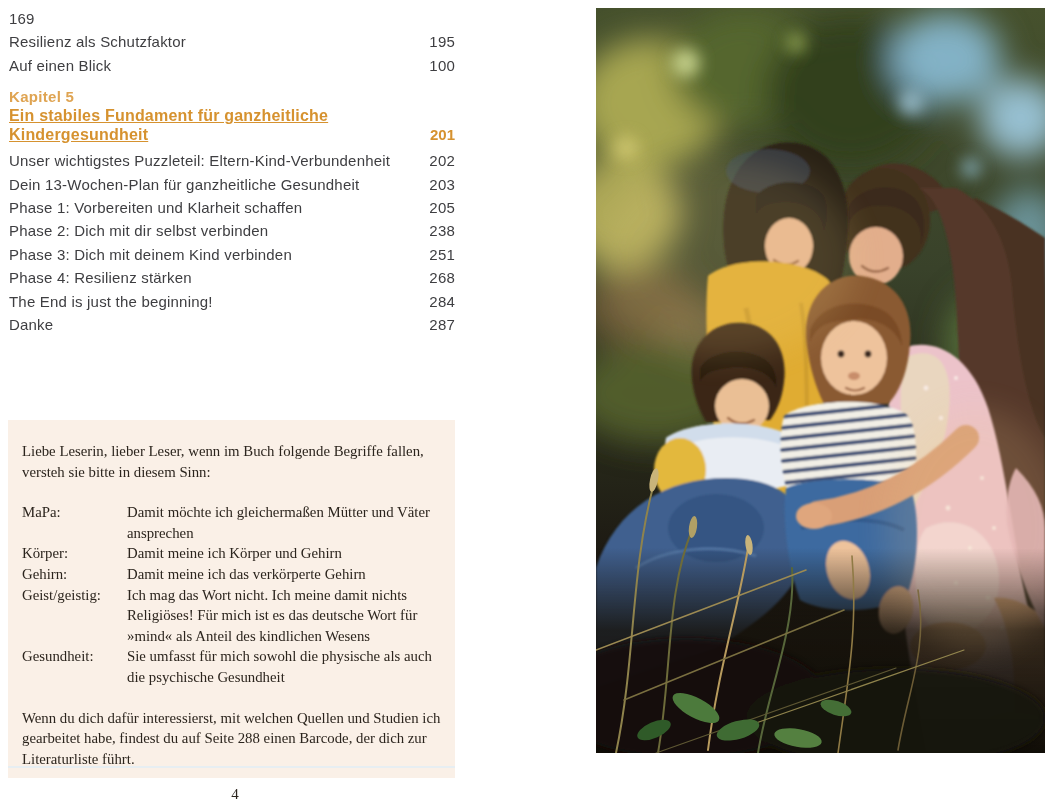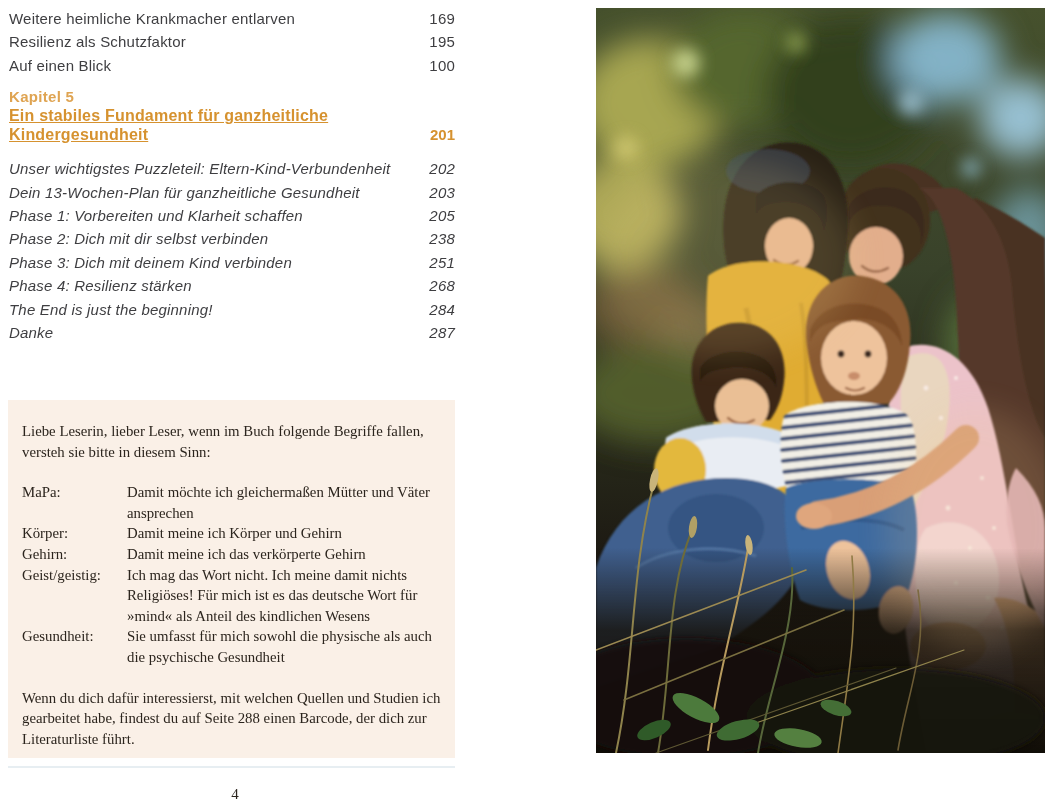--- a/index.html
+++ b/index.html
@@ -11,24 +11,24 @@
   .toc-row{display:flex;justify-content:space-between;align-items:baseline;
            font-size:15px;line-height:23.4px;letter-spacing:.2px;}
   .toc-row .lbl{white-space:nowrap;}
   .toc-row .pg{white-space:nowrap;text-align:right;}
   #chapter{margin-top:10px;}
   .kicker{font-size:15px;font-weight:600;color:#dfa452;line-height:19px;letter-spacing:.3px;}
   .chap-line{display:flex;justify-content:space-between;align-items:flex-end;}
   .chap-title{font-size:16px;font-weight:700;color:#d6922f;line-height:19px;
               letter-spacing:.2px;max-width:370px;text-decoration:underline;}
   .chap-page{font-size:15px;font-weight:700;color:#d6922f;padding-bottom:1px;}
-  #toc-bottom{margin-top:13px;font-style:italic;}
+  #toc-bottom{margin-top:5px;}
 
   
-  #notebox{position:absolute;left:8px;top:400px;width:447px;height:358px;
+  #notebox{position:absolute;left:8px;top:420px;width:447px;height:358px;
            background:#faf0e7;box-sizing:border-box;padding:21px 14px 0 14px;
            font-family:"Liberation Serif","DejaVu Serif",serif;
            font-size:14.8px;line-height:20.6px;color:#2b241d;}
   .note-par{margin:0;}
   .terms{margin-top:20px;}
   .term-row{display:grid;grid-template-columns:105px 1fr;}
   .term{font-weight:400;}
   .outro{margin-top:20px;}
 
   
@@ -40,21 +40,20 @@
   #photo{position:absolute;left:596px;top:8px;width:449px;height:745px;overflow:hidden;}
   #photo svg{display:block;}
 </style>
 </head>
 <body>
 
 <div id="page">
 
   <div id="toc">
     <div class="toc-row">
-      <span class="lbl">Weitere heimliche Krankmacher entlarven</span>
       <span class="pg">169</span>
     </div>
     <div class="toc-row">
       <span class="lbl">Resilienz als Schutzfaktor</span>
       <span class="pg">195</span>
     </div>
     <div class="toc-row">
       <span class="lbl">Auf einen Blick</span>
       <span class="pg">100</span>
     </div>

